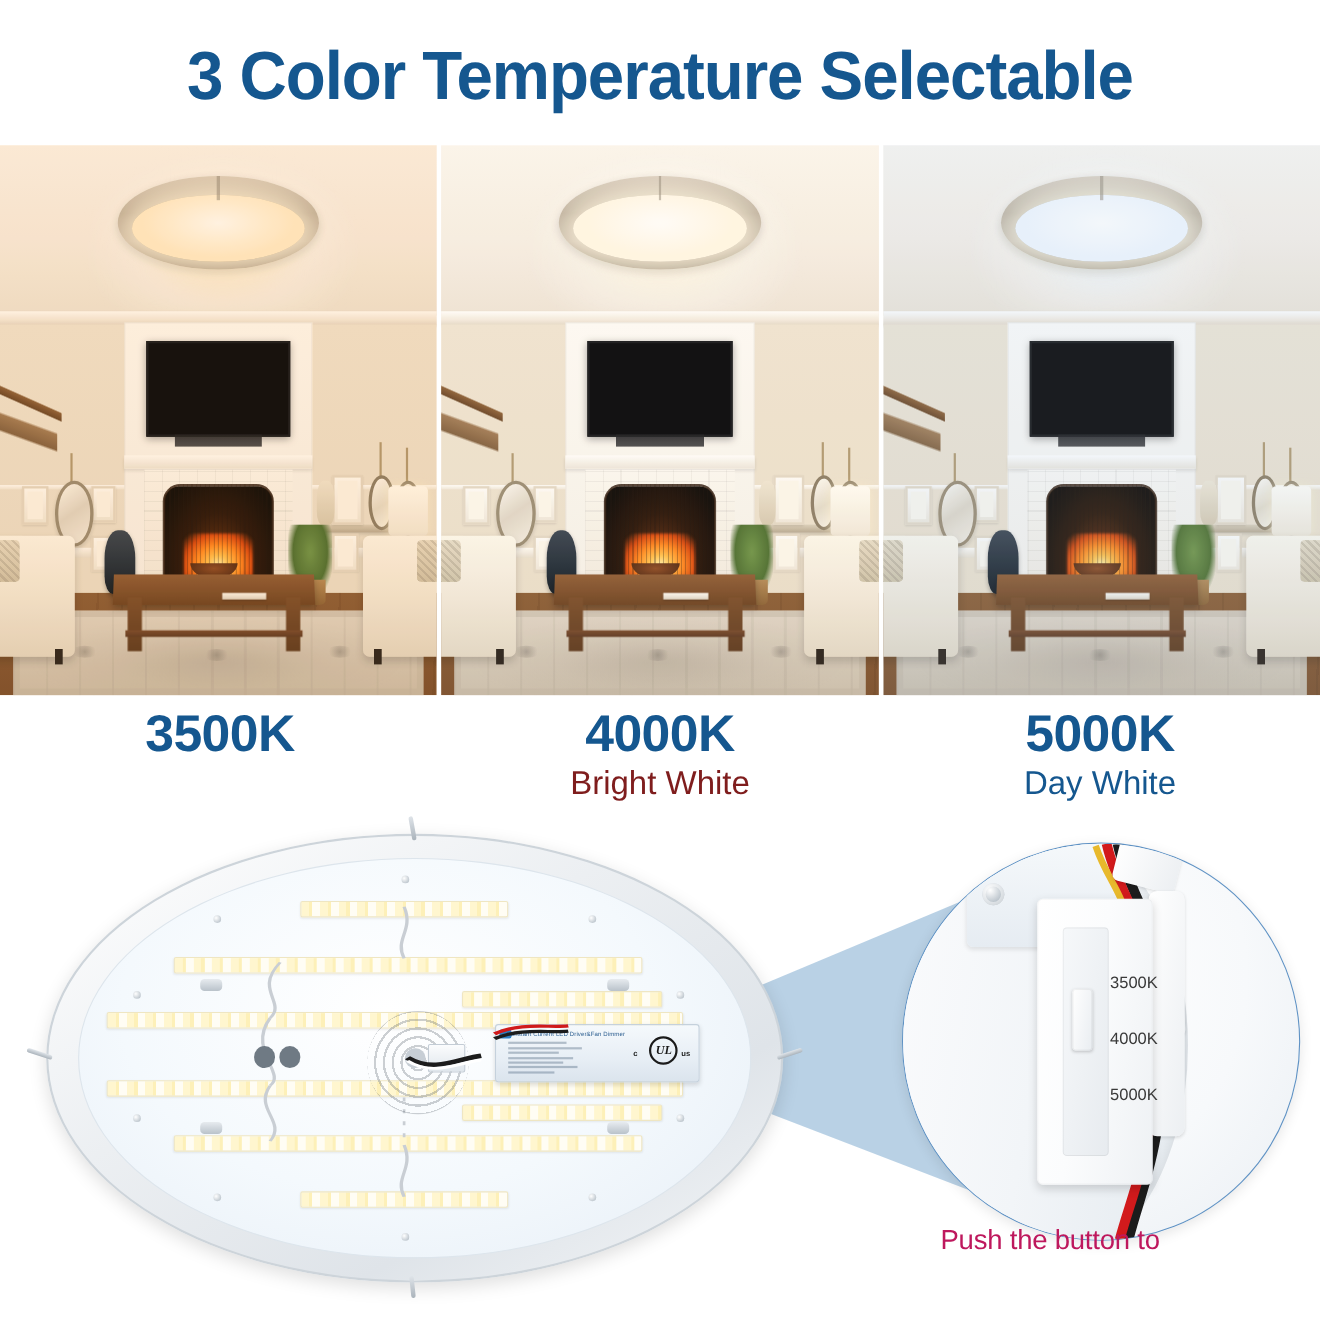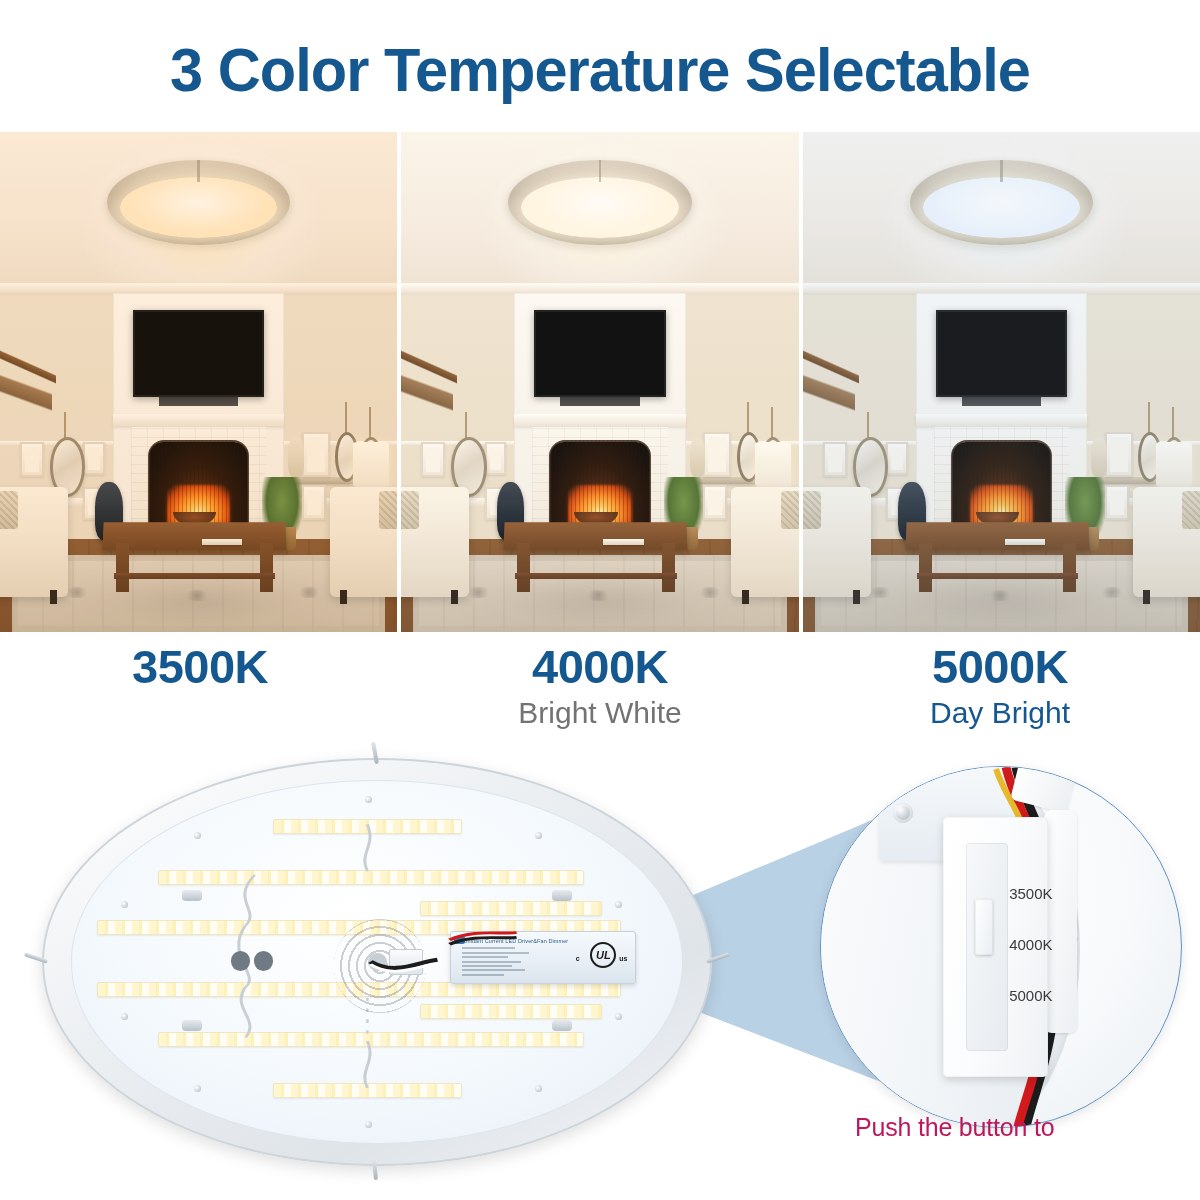--- a/index.html
+++ b/index.html
@@ -341,21 +341,21 @@
     position: absolute; left: 1.5%; top: 8%; width: 11px; height: 8px;
     background: #2f7fc1; border-radius: 2px;
   }
   .driver-lines { position: absolute; left: 6%; top: 30%; width: 52%; height: 62%; }
   .dline { position: absolute; left: 0; height: 2px; background: rgba(60,85,110,.34); }
   .ul-mark {
     position: absolute; right: 10%; top: 20%; width: 26px; height: 26px;
     border-radius: 50%;
     border: 2.5px solid #1b1b1b;
     display: flex; align-items: center; justify-content: center;
-    font-size: 11px; font-weight: bold; font-style: italic; color: #1b1b1b;
+    font-size: 11px; font-weight: bold; font-style: italic; color: #1b1b1b; font-family: Liberation Serif, serif;
   }
   .ul-c { position: absolute; right: 30%; top: 46%; font-size: 7px; font-weight: bold; color: #1b1b1b; }
   .ul-us { position: absolute; right: 4%; top: 46%; font-size: 7px; font-weight: bold; color: #1b1b1b; }
   .conn-block {
     position: absolute; left: 52%; top: 46.5%; width: 5.5%; height: 7%;
     background: linear-gradient(180deg,#fbfcfd,#dfe6ec);
     border: 1px solid #c3ccd5; border-radius: 2px;
   }
 
   
@@ -702,25 +702,25 @@
       </div>
     </div>
   </div>
 
   <div class="cct-row">
     <div class="cct-cell">
       <div class="cct-k" style="color: rgb(21, 87, 143);">3500K</div>
     </div>
     <div class="cct-cell">
       <div class="cct-k" style="color: rgb(21, 87, 143);">4000K</div>
-      <div class="cct-name" style="color: #737373;">Bright White</div>
+      <div class="cct-name" style="color: #7f1d1d;">Bright White</div>
     </div>
     <div class="cct-cell">
       <div class="cct-k" style="color: rgb(21, 87, 143);">5000K</div>
-      <div class="cct-name" style="color: rgb(21, 87, 143);">Day Bright</div>
+      <div class="cct-name" style="color: rgb(21, 87, 143);">Day White</div>
     </div>
   </div>
 
   <div class="product">
 
     <svg class="cone" viewBox="0 0 1200 458">
       <polygon id="cone-poly" points="600,192 1001,24 1001,386 600,232" fill="#b3cde3" opacity="0.92"></polygon>
     </svg>
 
     <div class="fx">

